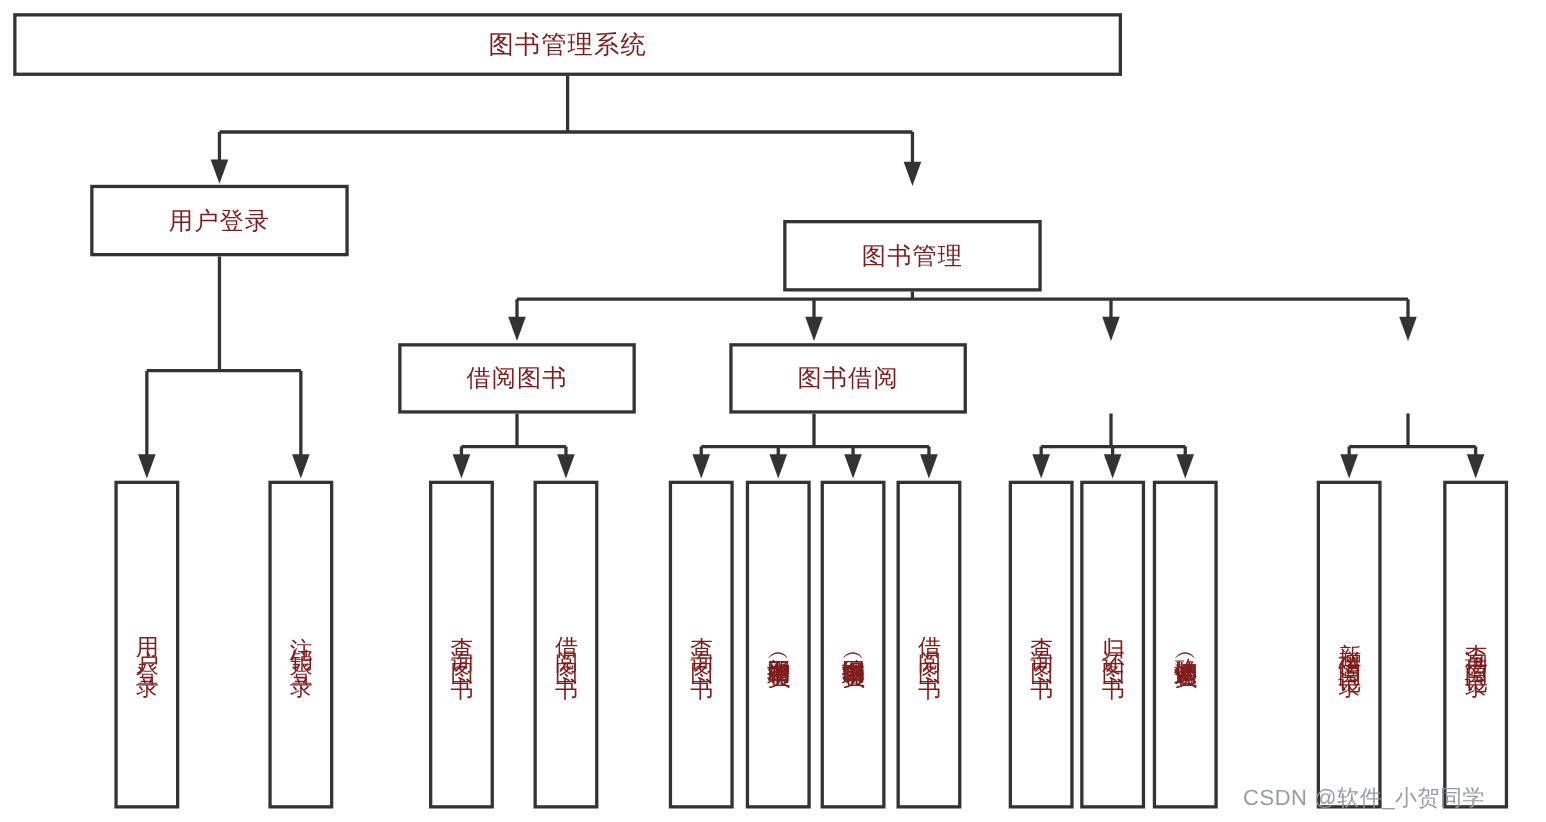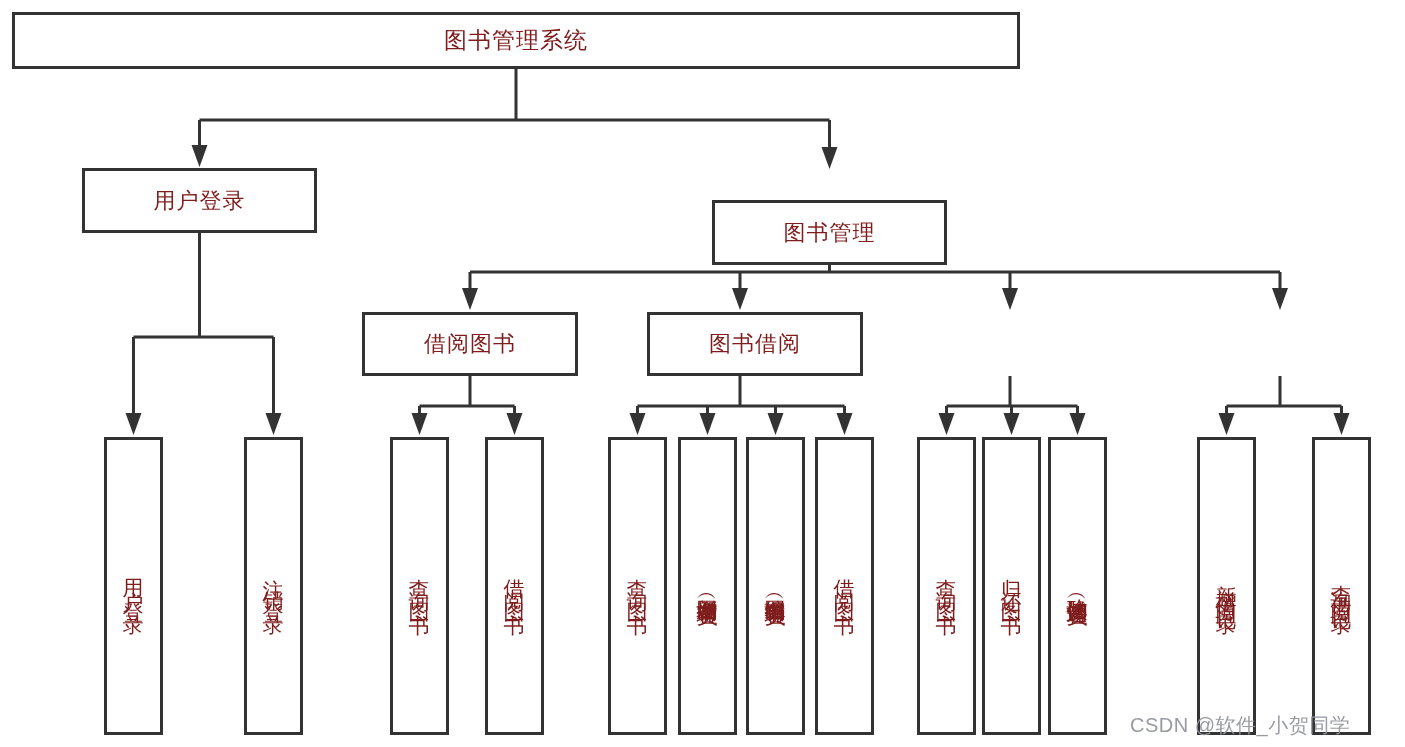--- a/index.html
+++ b/index.html
@@ -11,21 +11,21 @@
   .node{
     position:absolute;box-sizing:border-box;background:#fff;border:3px solid #333;
     display:flex;align-items:center;justify-content:center;z-index:2;
     color:#7f1d1d;
   }
   .hbox{font-size:22px;letter-spacing:1px;}
   .root{left:12px;top:12px;width:1008px;height:57px;font-size:23px;}
   .lvl2a{left:82px;top:168px;width:235px;height:65px;}
   .lvl2b{left:712px;top:168px;width:235px;height:65px;margin-top:32px;}
   .lvl3{top:312px;width:216px;height:64px;}
-  .l3-1{left:362px;} .l3-2{left:647px;} .l3-3{left:902px;} .l3-4{left:1172px;}
+  .l3-1{left:362px;} .l3-2{left:663px;} .l3-3{left:902px;} .l3-4{left:1172px;}
   .vbox{top:437px;width:59px;height:298px;font-size:21px;}
   .vbox span{writing-mode:vertical-rl;text-orientation:mixed;line-height:1;white-space:nowrap;}
   .sp-wide span{letter-spacing:12px;}
   .sp-mid span{letter-spacing:6px;}
   .sp-tight span{letter-spacing:1px;}
   .vb1{left:104px;} .vb2{left:244px;}
   .vb3{left:390px;} .vb4{left:485px;}
   .vb5{left:608px;} .vb6{left:678px;} .vb7{left:746px;} .vb8{left:815px;}
   .vb9{left:917px;} .vb10{left:982px;} .vb11{left:1048px;}
   .vb12{left:1197px;} .vb13{left:1312px;}

